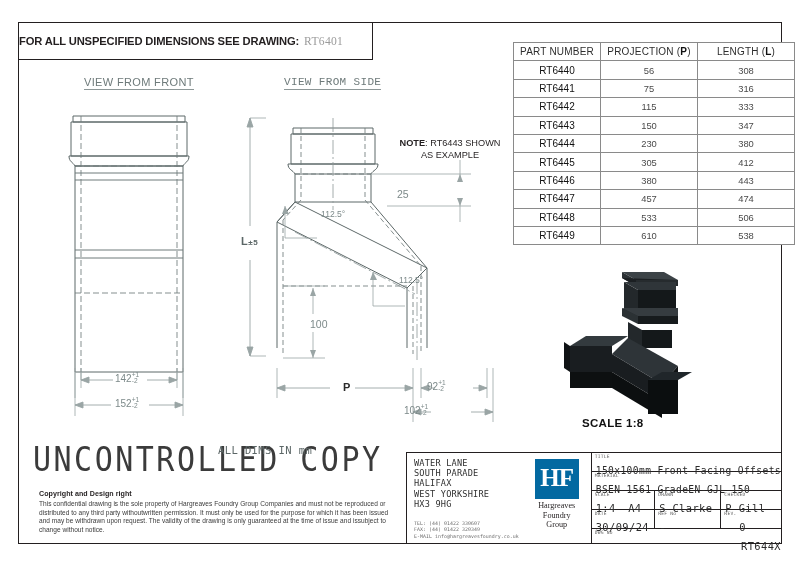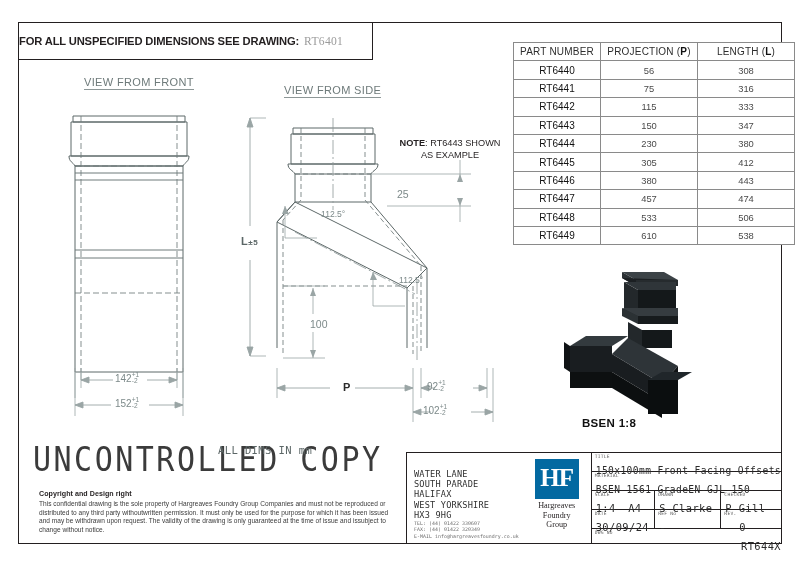--- a/index.html
+++ b/index.html
@@ -51,21 +51,21 @@
 
   
   .alldims{position:absolute;left:218px;top:444px;font-size:10.5px;color:#5b6666;
            font-family:"DejaVu Sans Mono",monospace;letter-spacing:.4px;}
 
   
   .tblock{position:absolute;left:406px;top:452px;width:376px;height:92px;border:1.3px solid #231f20;
           box-sizing:border-box;background:#fff;display:flex;}
   .tb-left{width:192px;border-right:1.3px solid #231f20;box-sizing:border-box;position:relative;}
   .tb-right{flex:1;position:relative;}
-  .addr{position:absolute;left:7px;top:16px;font-family:"DejaVu Sans Mono",monospace;font-size:8.6px;
+  .addr{position:absolute;left:7px;top:5px;font-family:"DejaVu Sans Mono",monospace;font-size:8.6px;
         line-height:10.2px;color:#2f2f2f;letter-spacing:.2px;}
   .contact{position:absolute;left:7px;bottom:4px;font-family:"DejaVu Sans Mono",monospace;font-size:4.9px;
            line-height:6.4px;color:#6d6d6d;letter-spacing:.05px;}
   .logo{position:absolute;right:8px;top:6px;width:52px;text-align:center;}
   .logo .sq{width:44px;height:40px;background:#0369a1;margin:0 auto;position:relative;}
   .logo .sq span{position:absolute;left:0;right:0;top:50%;transform:translateY(-52%);
                  font-family:"Liberation Serif",serif;font-weight:bold;font-size:25px;color:#fff;letter-spacing:-1px;}
   .logo .nm{font-family:"Liberation Serif",serif;font-size:8.2px;line-height:9.6px;color:#231f20;margin-top:2px;}
 
   
@@ -85,21 +85,21 @@
 <div id="sheet">
 
   <div class="frame"></div>
 
   <div class="hdrbox">
     <span class="hdr-strong">FOR ALL UNSPECIFIED DIMENSIONS SEE DRAWING:</span>
     <span class="hdr-code">RT6401</span>
   </div>
 
   <div class="vtitle" style="left:84px;top:76px;">VIEW FROM FRONT</div>
-  <div class="vtitle" style="left:284px;top:84px;">VIEW FROM SIDE</div>
+  <div class="vtitle" style="left:284px;top:76px;font-family:Liberation Mono, monospace;">VIEW FROM SIDE</div>
 
   <svg width="200" height="290" style="position:absolute;left:55px;top:110px;">
     <g fill="none" stroke="#6f7b7b" stroke-width="1">
 
       <path d="M18,6 L130,6 L130,12 L18,12 Z" stroke="#5d6868"></path>
       <path d="M16,12 L132,12 L132,46 L16,46 Z" stroke="#5d6868"></path>
 
       <path d="M14,46 C14,52 18,52 20,56 L128,56 C130,52 134,52 134,46 Z" stroke="#5d6868"></path>
 
       <path d="M20,56 L128,56 L128,262 L20,262 Z" stroke="#5d6868"></path>
@@ -269,21 +269,21 @@
         <line x1="166" y1="0" x2="166" y2="30"></line>
         <line x1="232" y1="0" x2="232" y2="30"></line>
         <line x1="238" y1="0" x2="238" y2="54"></line>
       </g>
     </g>
   </svg>
   <div class="dim" style="left:343px;top:381px;font-size:11px;font-weight:bold;color:#2b2b2b;">P</div>
   <div class="dim" style="left:427px;top:381px;">
     <span>92</span><span class="tol"><i class="t">+1</i><i class="b">-2</i></span>
   </div>
-  <div class="dim" style="left:423px;top:405px;text-align:center;">
+  <div class="dim" style="left:404px;top:405px;text-align:center;">
     <span>102</span><span class="tol"><i class="t">+1</i><i class="b">-2</i></span>
   </div>
 
   <table class="ptable">
     <thead>
       <tr>
         <th>PART NUMBER</th>
         <th><span>PROJECTION (</span><b>P</b><span>)</span></th>
         <th><span>LENGTH (</span><b>L</b><span>)</span></th>
       </tr>
@@ -366,21 +366,21 @@
 
     <polygon points="18,78 60,78 60,104 18,104" fill="#191d20"></polygon>
     <polygon points="18,78 34,68 76,68 60,78" fill="#333a3e"></polygon>
     <polygon points="18,78 18,104 12,100 12,74" fill="#101315"></polygon>
     <polygon points="60,104 110,134 110,150 60,120" fill="#0c0f10"></polygon>
     <polygon points="18,104 60,104 60,120 18,120" fill="#0d1011"></polygon>
 
     <polygon points="96,112 126,112 126,146 96,146" fill="#0b0e0f"></polygon>
     <polygon points="96,112 110,104 140,104 126,112" fill="#20262a"></polygon>
   </svg>
-  <div class="scalelbl" style="left:582px;top:417px;">BSEN 1:8</div>
+  <div class="scalelbl" style="left:582px;top:417px;">SCALE 1:8</div>
 
   <div class="uncont">UNCONTROLLED COPY</div>
 
   <div class="cright">
     <h4>Copyright and Design right</h4>
     <p>This confidential drawing is the sole property of Hargreaves Foundry Group Companies and must not be reproduced or distributed to any third party withoutwritten permission. It must only be used for the purpose for which it has been issued and may be withdrawn upon request. The validity of the drawing is only guaranteed at the time of issue and issubject to change without notice.</p>
   </div>
 
   <div class="alldims">ALL DIMS IN mm</div>
 

